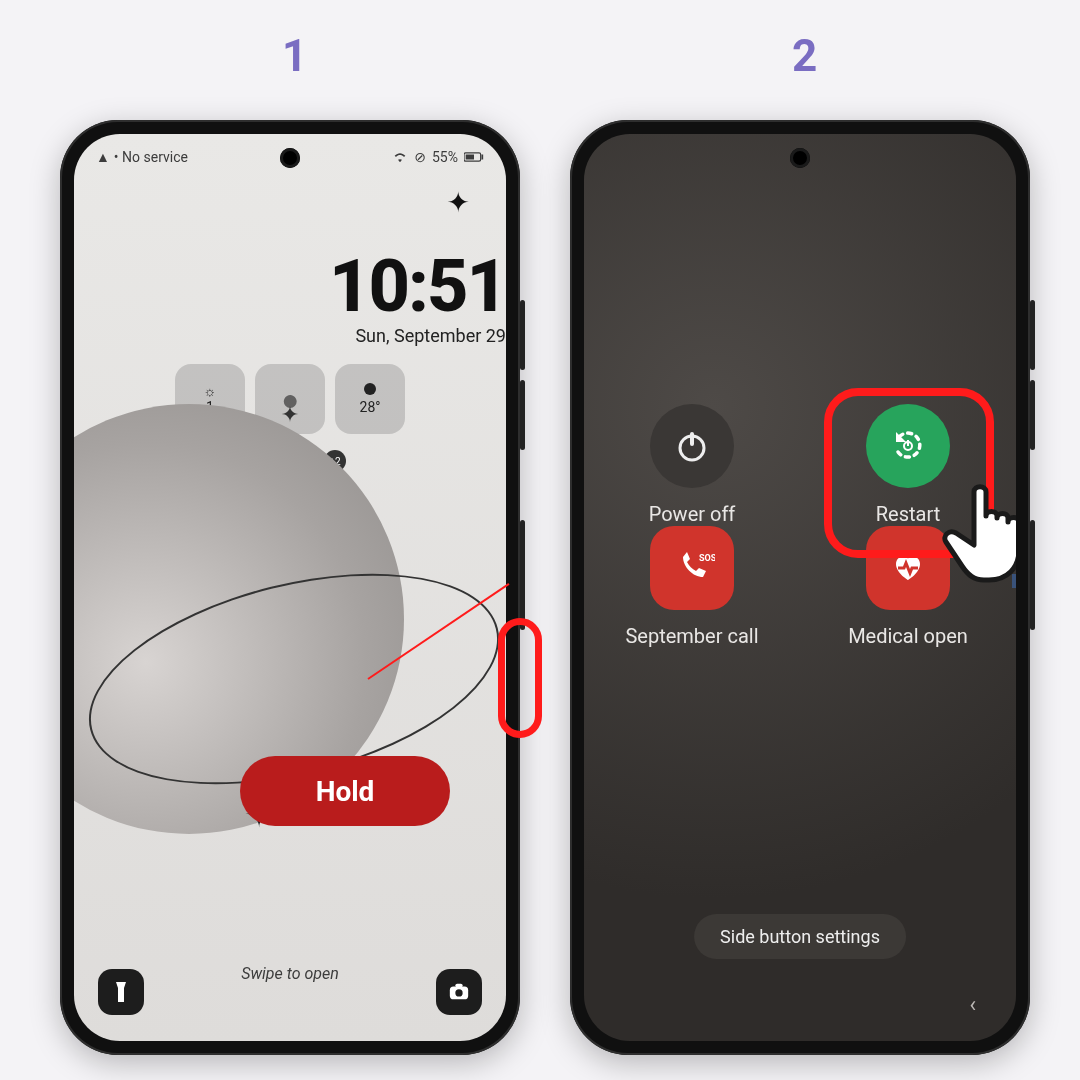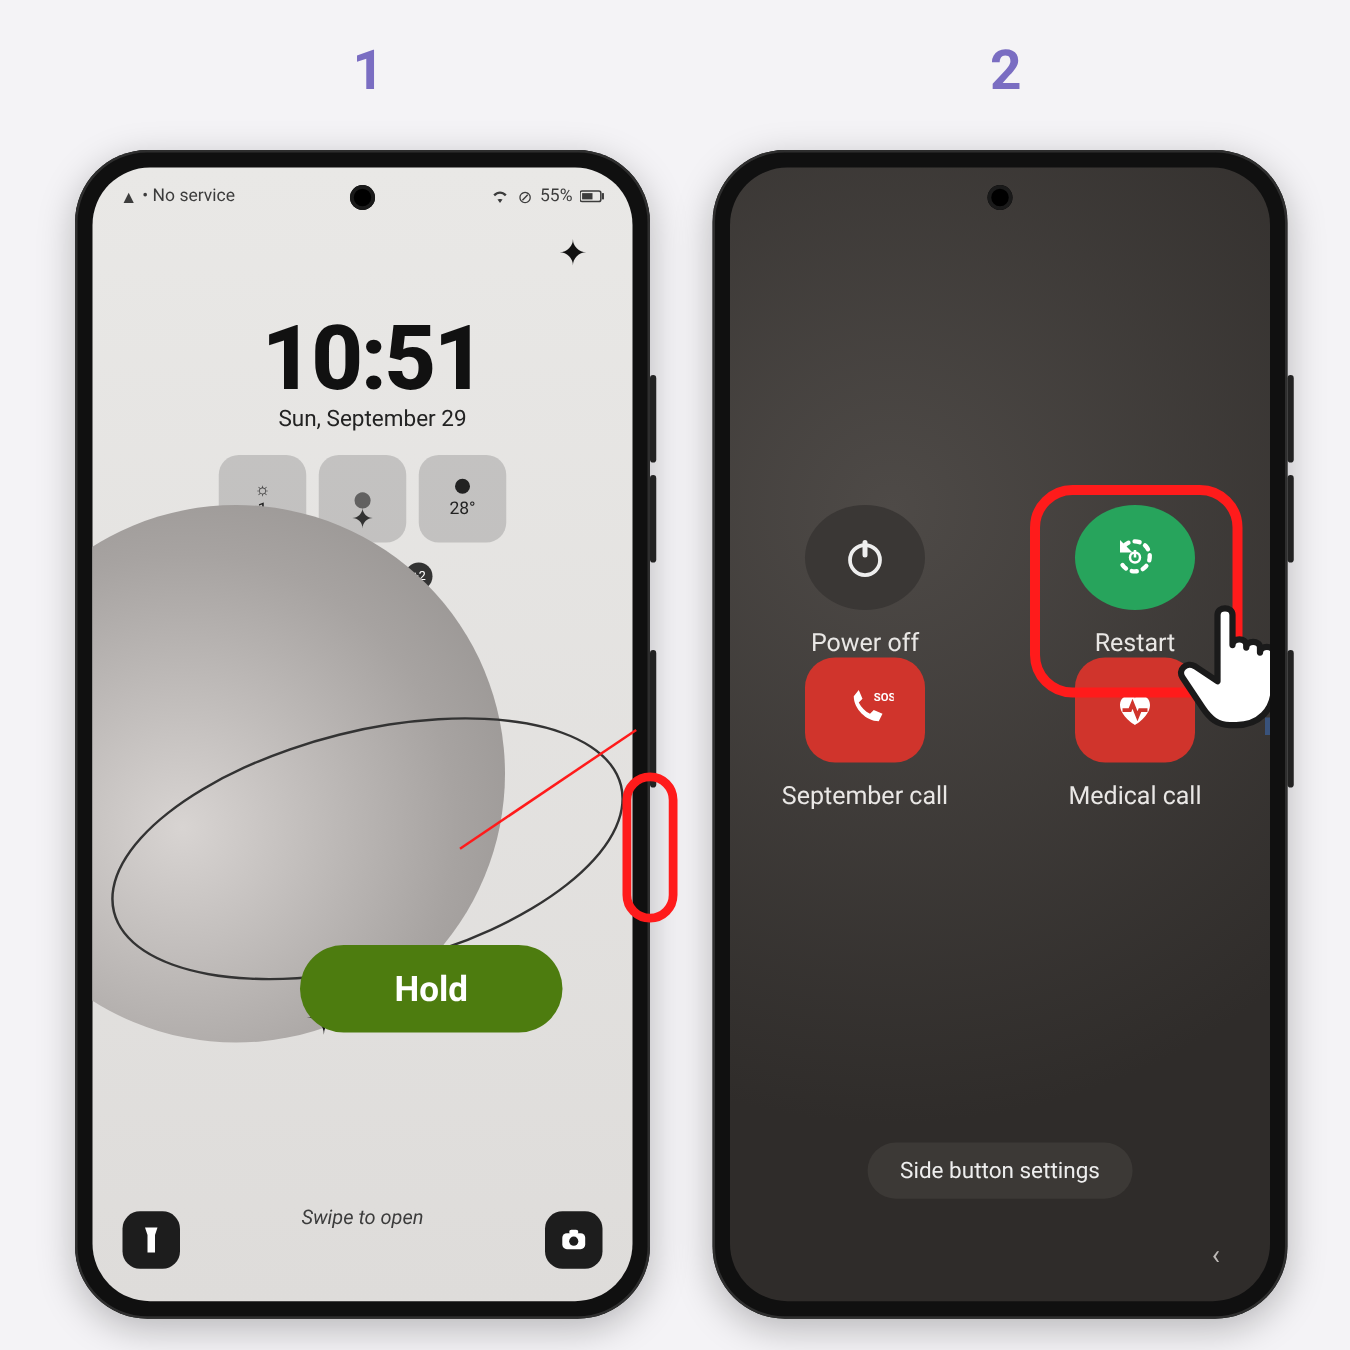--- a/index.html
+++ b/index.html
@@ -34,21 +34,21 @@
     box-shadow: 0 0 0 3px #1a1a1a inset; z-index: 50;
   }
 
   
   .screen1 { background: linear-gradient(#e9e8e6,#dedcda); }
   .status-bar { position:absolute; top:10px; left:0; right:0; height:26px; display:flex; justify-content:space-between; padding:0 22px; font-size:14px; color:#3c3c3c; z-index:40; }
   .status-left { display:flex; gap:4px; align-items:center; }
   .status-right { display:flex; gap:6px; align-items:center; }
   .sparkle-tr { position:absolute; top:52px; right:36px; font-size:28px; color:#111; }
 
-  .clock { position:absolute; top:110px; left:0; right:0; text-align:center;padding-left:16px; }
+  .clock { position:absolute; top:110px; left:0; right:0; text-align:right;padding-left:16px; }
   .clock-time { font-size:72px; font-weight:800; color:#111; letter-spacing:-2px; }
   .clock-date { font-size:18px; color:#222; margin-top:-4px; }
   .spark-mid { position:absolute; top:158px; left:50%; transform:translateX(-50%); font-size:22px; color:#111; }
 
   .widgets { position:absolute; top:230px; left:0; right:0; display:flex; justify-content:center; gap:10px; }
   .wcard { width:70px; height:70px; background:rgba(120,120,120,.32); border-radius:16px; display:flex; flex-direction:column; align-items:center; justify-content:center; color:#222; font-size:14px; }
   .wcard .dot { width:12px; height:12px; background:#222; border-radius:50%; margin-bottom:4px; }
 
   .notif-row { position:absolute; top:316px; left:0; right:0; display:flex; justify-content:center; gap:8px; }
   .nicon { width:22px; height:22px; background:#333; border-radius:6px; display:flex; align-items:center; justify-content:center; color:#fff; font-size:12px; }
@@ -57,28 +57,28 @@
   .planet { position:absolute; top:270px; left:-100px; width:430px; height:430px; background: radial-gradient(circle at 40% 60%, #d8d4d2, #a7a3a1 60%, #8f8c8a); border-radius:50%; }
   .orbit { position:absolute; top:450px; left:10px; width:420px; height:190px; border:2px solid #333; border-radius:50%; transform:rotate(-14deg); }
   .spark-bl { position:absolute; top:660px; left:170px; font-size:36px; color:#111; }
 
   .swipe { position:absolute; bottom:58px; left:0; right:0; text-align:center; color:#3c3c3c; font-size:16px;font-style:italic; }
   .qbtn { position:absolute; bottom:26px; width:46px; height:46px; background:#1d1d1d; border-radius:14px; display:flex; align-items:center; justify-content:center; color:#fff; font-size:20px; }
   .qbtn.left { left:24px; } .qbtn.right { right:24px; }
 
   
   .hi-power { position:absolute; top:498px; right:-22px; width:44px; height:120px; border:7px solid #ff1b1b; border-radius:22px; z-index:80; }
-  .hold-pill { position:absolute; top:636px; left:180px; width:210px; height:70px; background:#4d7c0f; border-radius:36px; display:flex; align-items:center; justify-content:center; color:#fff; font-size:28px; font-weight:700; z-index:80; }
+  .hold-pill { position:absolute; top:636px; left:180px; width:210px; height:70px; background:#b91c1c; border-radius:36px; display:flex; align-items:center; justify-content:center; color:#fff; font-size:28px; font-weight:700; z-index:80; }
   .lead-line { position:absolute; top:558px; left:308px; width:170px; height:2px; background:#ff1b1b; transform:rotate(-34deg); transform-origin:left center; z-index:79; }
 
   
   .screen2 { background: radial-gradient(circle at 30% 30%, #4e4a47, #2f2c2a 70%); }
   .pm-grid { position:absolute; top:270px; left:0; right:0; display:grid; grid-template-columns:1fr 1fr; justify-items:center; }
   .pm-item { display:flex; flex-direction:column; align-items:center; gap:14px; color:#e9e7e5; font-size:20px; }
-  .pm-btn { width:96px; height:84px; border-radius:50%; display:flex; align-items:center; justify-content:center; }
+  .pm-btn { width:84px; height:84px; border-radius:50%; display:flex; align-items:center; justify-content:center; }
   .pm-dark  { background:#3a3735; }
   .pm-green { background:#27a45c; }
   .pm-red   { background:#d0342c; border-radius:24px; }
   .pm-label { text-align:center; }
 
   .side-pill { position:absolute; bottom:82px; left:50%; transform:translateX(-50%); background:#3c3936; color:#eee; padding:12px 26px; border-radius:30px; font-size:18px; }
   .back-caret { position:absolute; bottom:24px; right:40px; color:#bdb9b6; font-size:22px; }
 
   .hi-restart { position:absolute; top:254px; left:240px; width:170px; height:170px; border:8px solid #ff1b1b; border-radius:34px; z-index:80; }
 
@@ -219,21 +219,21 @@
           <div class="pm-label">September call</div>
         </div>
 
         <div class="pm-item">
           <div class="pm-btn pm-red">
             <svg width="44" height="44" viewBox="0 0 44 44">
               <path fill="#fff" d="M22 34s-12-7-12-16c0-5 4-8 8-8 2 0 4 1 4 3 0-2 2-3 4-3 4 0 8 3 8 8 0 9-12 16-12 16z"></path>
               <path stroke="#d0342c" stroke-width="3" fill="none" d="M12 22h6l2-5 4 10 2-5h6"></path>
             </svg>
           </div>
-          <div class="pm-label">Medical call</div>
+          <div class="pm-label">Medical open</div>
         </div>
       </div>
 
       <div class="side-pill">Side button settings</div>
       <div class="back-caret">‹</div>
 
       <div class="hi-restart"></div>
 
       <div class="hand">
         <svg viewBox="0 0 130 130">

